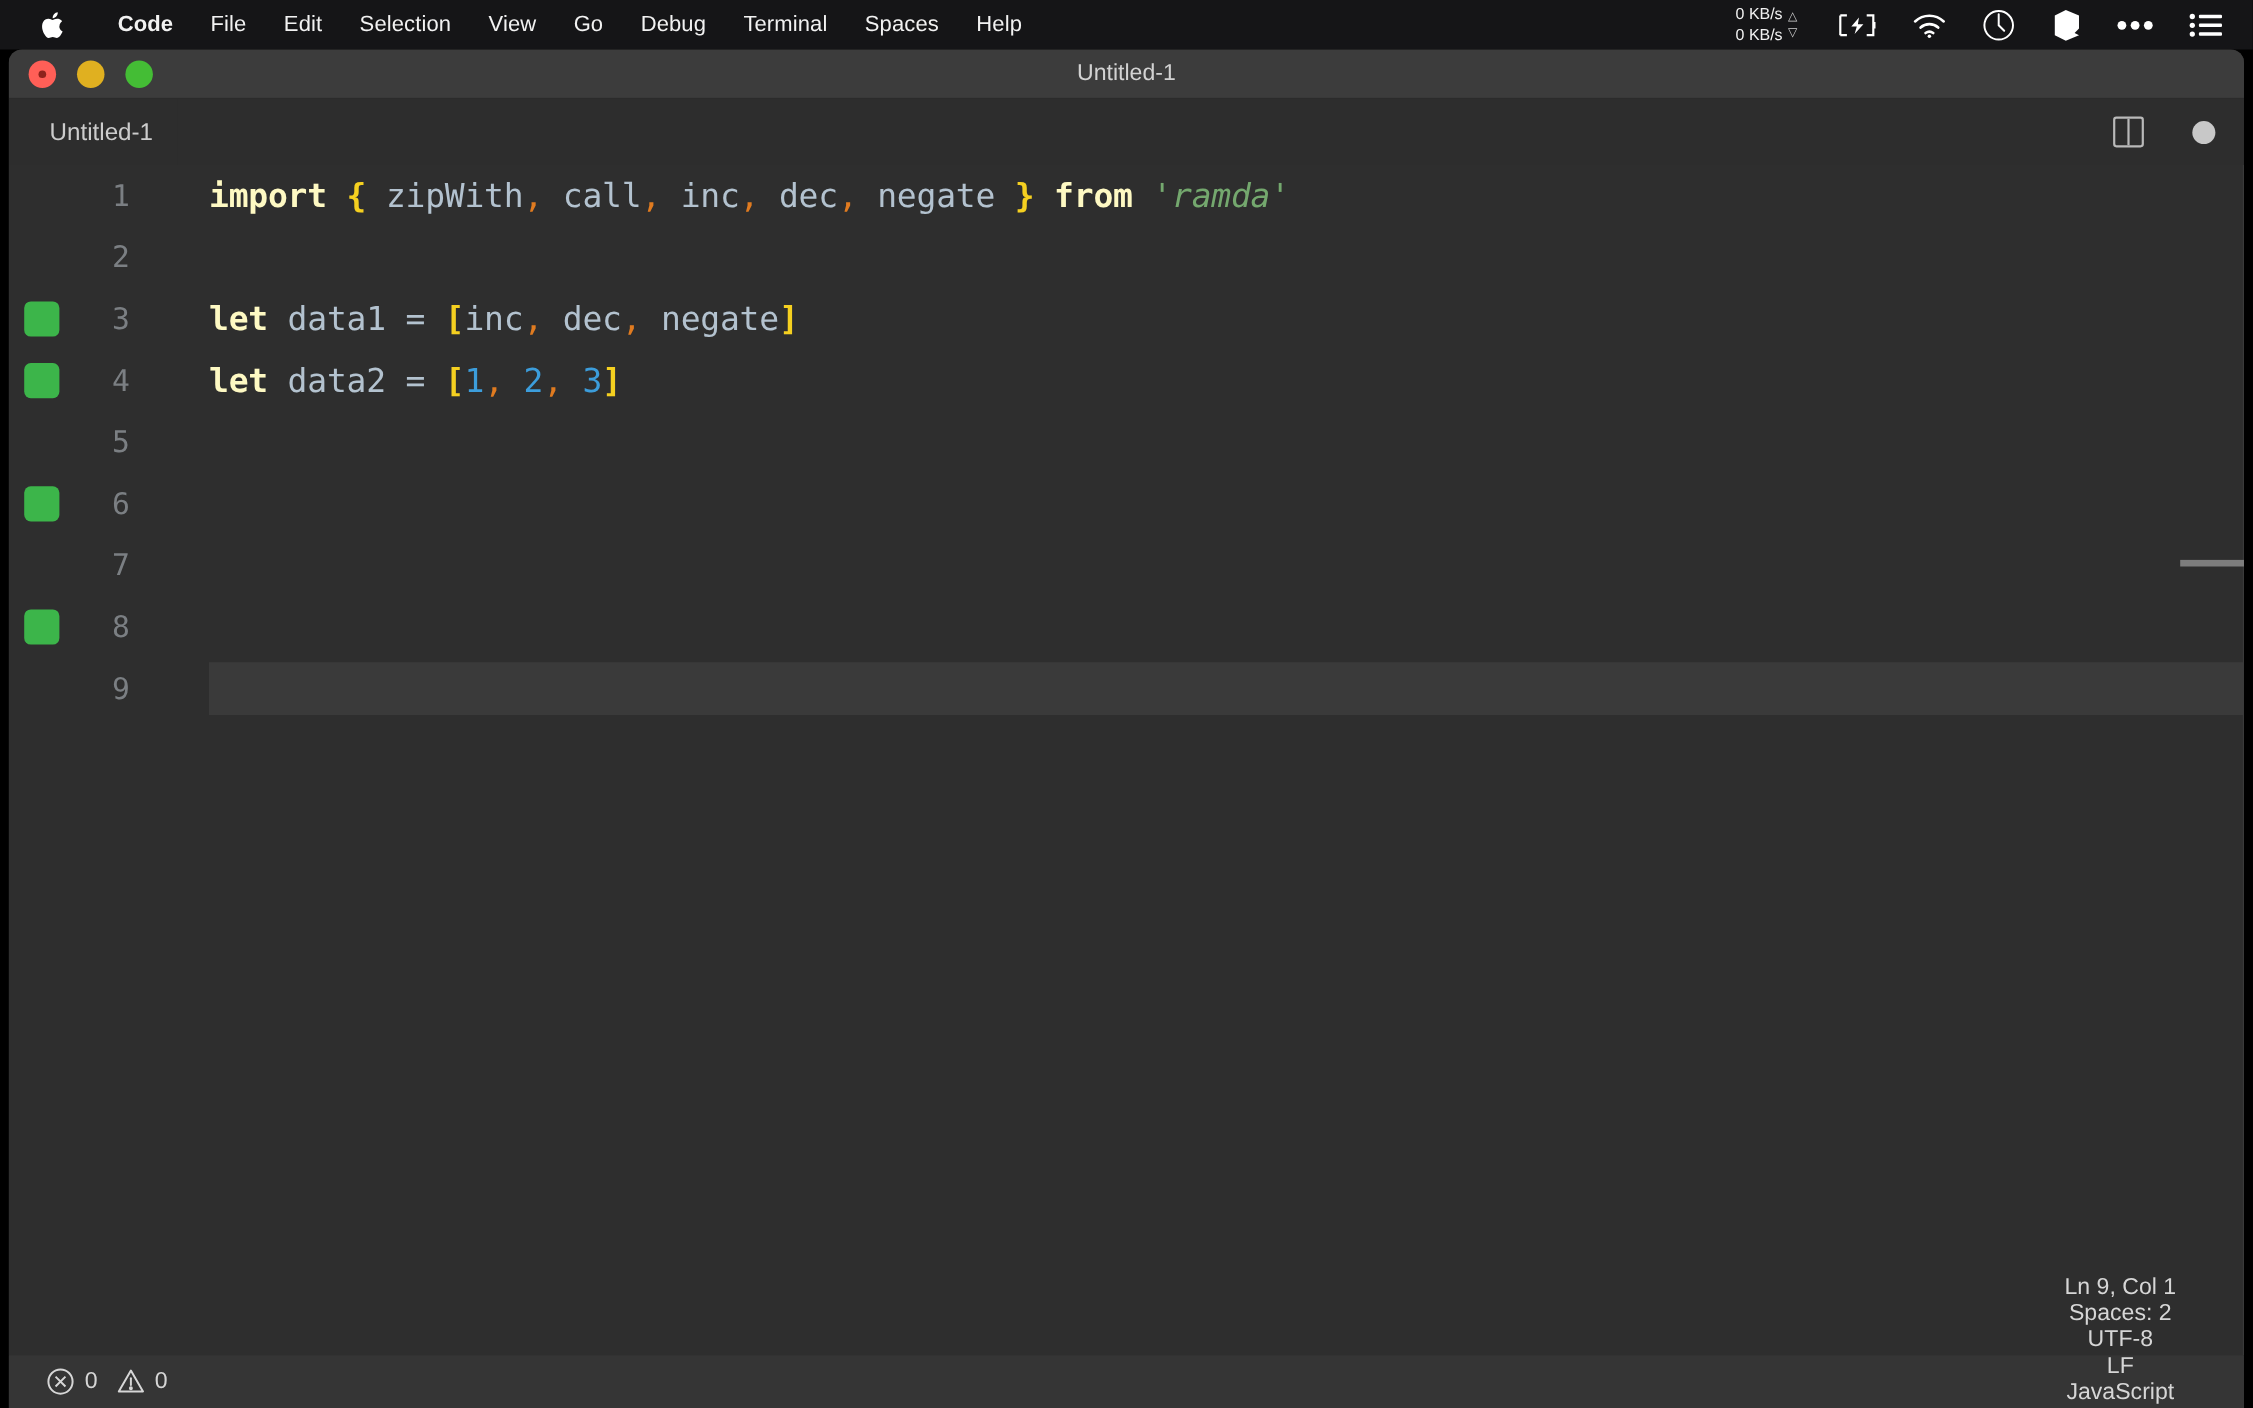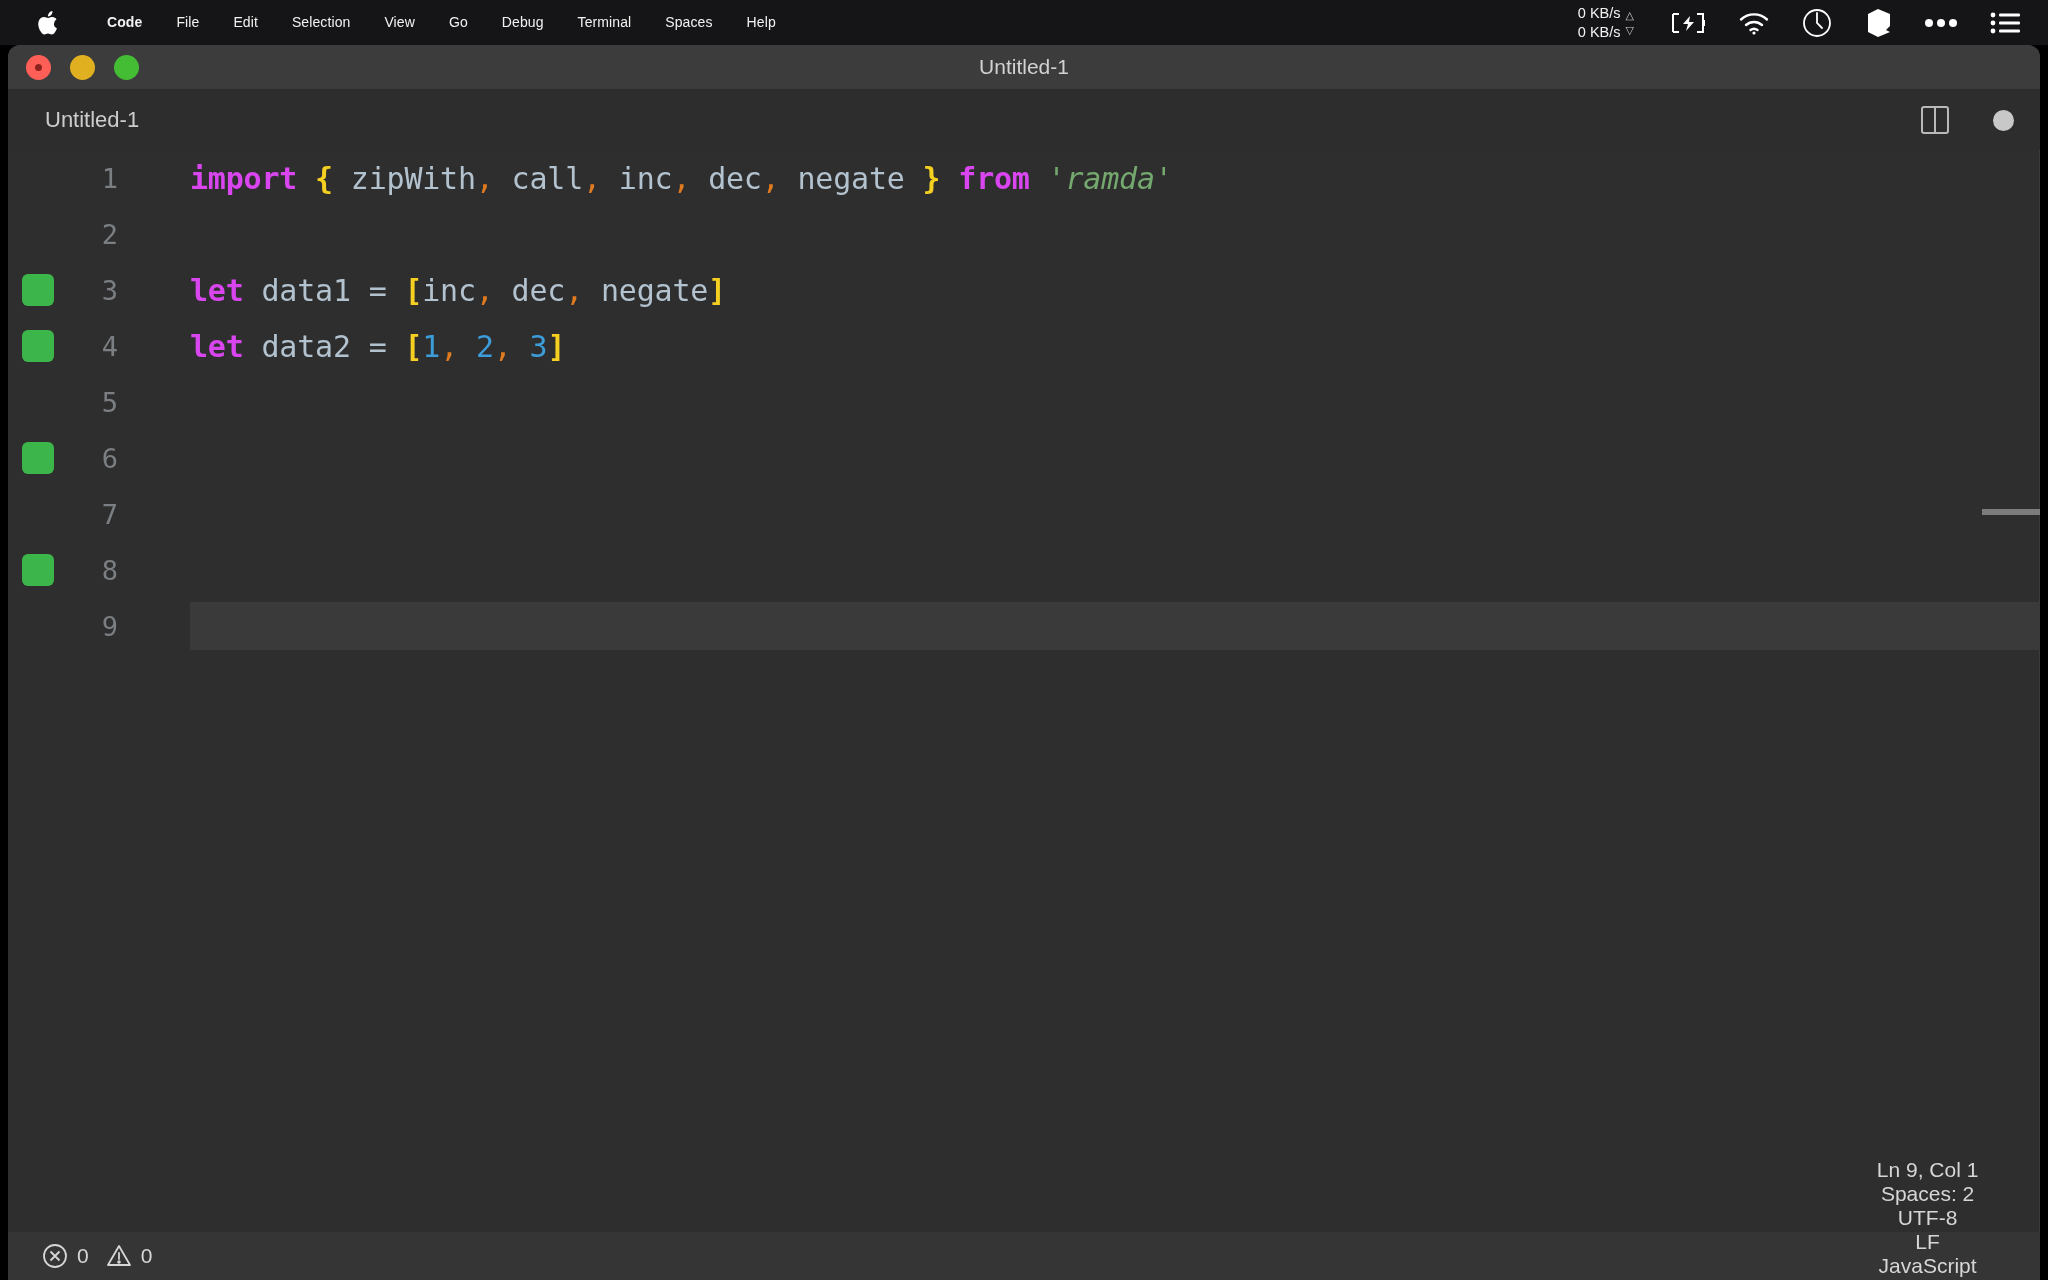--- a/index.html
+++ b/index.html
@@ -17,21 +17,21 @@
     display:flex; align-items:center;
     color:#ffffff;
   }
   .menubar-left{ display:flex; align-items:center; height:100%; }
   .apple-logo{
     width:26px; height:30px; margin-left:36px; margin-right:28px;
     position:relative; display:flex; align-items:center; justify-content:center;
   }
   .apple-logo svg{ width:24px; height:28px; }
   .menu-item{
-    font-size:14px; padding:0 17px; letter-spacing:.1px;
+    font-size:20px; padding:0 17px; letter-spacing:.1px;
     color:#f2f2f2; line-height:45px; white-space:nowrap;
   }
   .menu-item.bold{ font-weight:bold; }
 
   .menubar-right{
     margin-left:auto; display:flex; align-items:center; height:100%;
     padding-right:12px;
   }
   .net-speed{
     display:flex; align-items:center; font-size:14.5px;
@@ -108,21 +108,21 @@
     font-family:"DejaVu Sans Mono", monospace;
     font-size:30px; white-space:pre; letter-spacing:-.2px;
     color:#b8c2cc; padding-left:52px;
   }
   .row.current .code-hl{
     position:absolute; left:182px; right:0; top:4px; bottom:4px;
     background:#3a3a3a;
   }
 
   
-  .t-kw   { color:#d946ef; font-weight:bold; }
+  .t-kw   { color:#fef9c3; font-weight:bold; }
   .t-var  { color:#b3c2cf; }
   .t-brace{ color:#f5d020; font-weight:bold; }
   .t-punc { color:#e07b20; }
   .t-op   { color:#b3c2cf; }
   .t-str  { color:#74a86e;font-style:italic; }
   .t-num  { color:#3c9ddb; }
   .t-fn   { color:#fbc361; font-weight:bold; }
   .t-paren{ color:#f5d020; font-weight:bold; }
   .t-comment{ color:#8c8c8c; font-style:italic; }
   .t-result{ color:#3c9ddb; }

